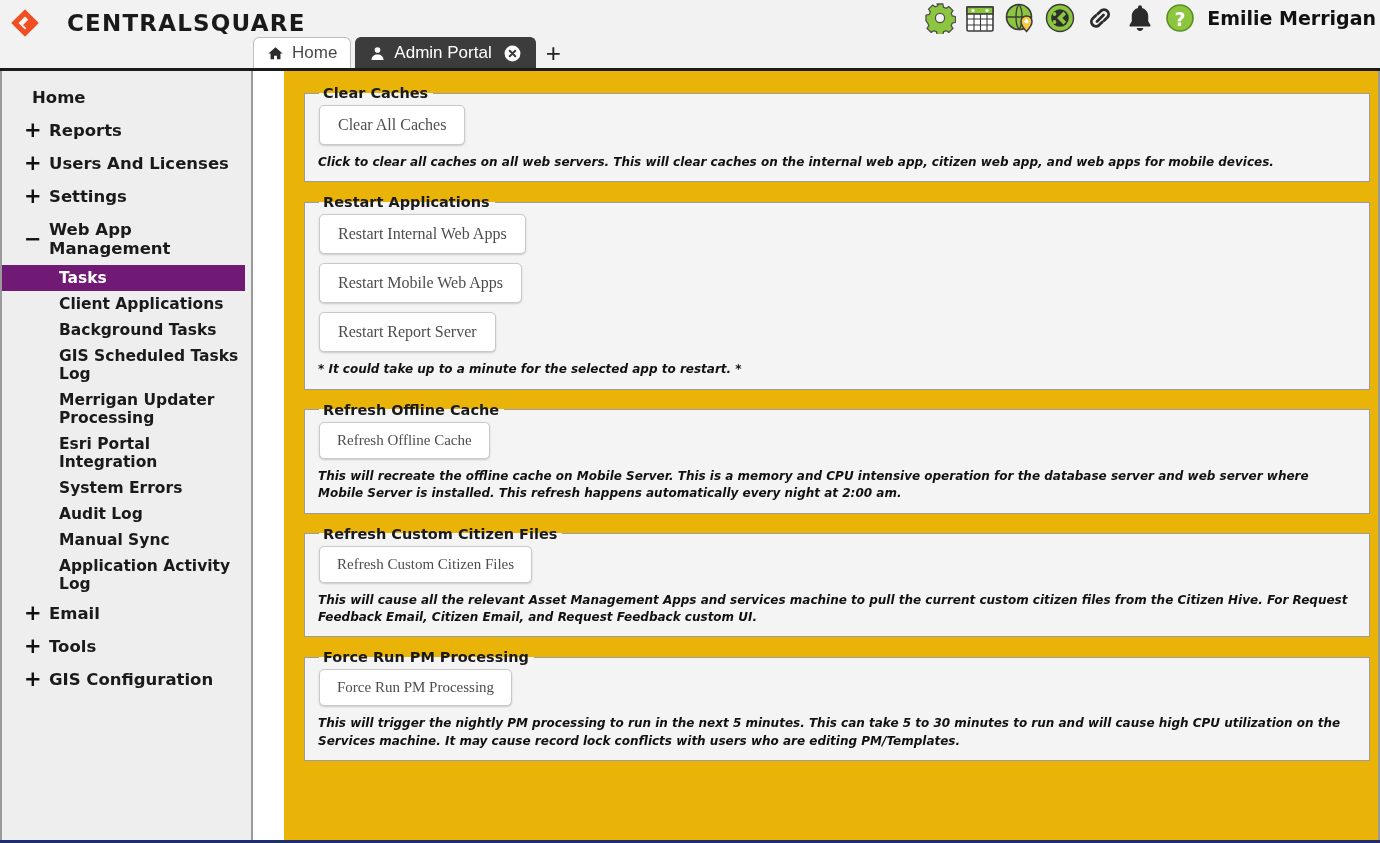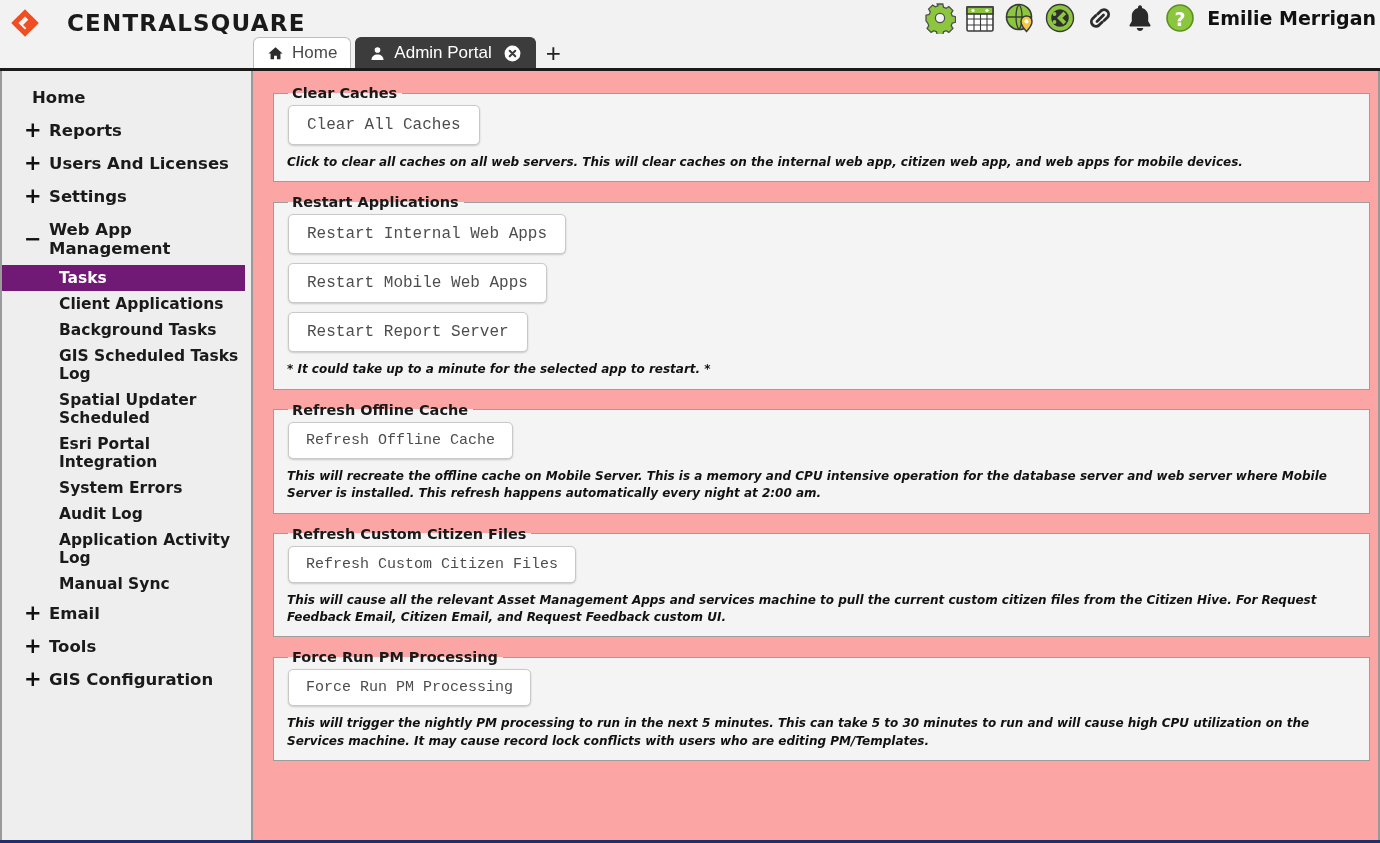--- a/index.html
+++ b/index.html
@@ -138,25 +138,26 @@
   }
   .nav-child.selected {
     background: #701a75;
     color: #ffffff;
     margin-right: 6px;
   }
 
   
   .main {
     flex: 1;
-    background: #fca5a5;
+    background: #eab308;
     border-right: 2px solid #9a9a9a;
     padding: 14px 8px 0 20px;
     overflow: hidden;
     position: relative;
+    margin-left: 31px;
   }
   .panel {
     border: 1px solid #9d9d9d;
     margin: 0 0 12px 0;
     padding: 0 12px 8px 12px;
     background: #f4f4f4;
   }
   .panel > legend {
     font-size: 14.5px;
     font-weight: bold;
@@ -169,21 +170,21 @@
     display: block;
     background: #ffffff;
     border: 1px solid #c9c9c9;
     border-radius: 5px;
     box-shadow: 0 1px 2px rgba(0,0,0,0.18);
     font-size: 16px;
     color: #4d4d4d;
     padding: 10px 18px;
     margin: 4px 0 9px 2px;
     cursor: pointer;
-    font-family: Liberation Mono, monospace;
+    font-family: Liberation Serif, serif;
     text-align: left;
   }
   .btn.small { font-size: 15px; padding: 9px 17px; }
   .note {
     font-size: 12px;
     font-weight: bold;
     font-style: italic;
     color: #111;
     line-height: 1.45;
     margin: 0 0 2px 1px;
@@ -304,26 +305,26 @@
         <span>Settings</span>
       </div>
       <div class="nav-top">
         <span class="toggle">−</span>
         <span>Web App Management</span>
       </div>
       <div class="nav-child selected">Tasks</div>
       <div class="nav-child">Client Applications</div>
       <div class="nav-child">Background Tasks</div>
       <div class="nav-child">GIS Scheduled Tasks Log</div>
-      <div class="nav-child">Spatial Updater Scheduled</div>
+      <div class="nav-child">Merrigan Updater Processing</div>
       <div class="nav-child">Esri Portal Integration</div>
       <div class="nav-child">System Errors</div>
       <div class="nav-child">Audit Log</div>
+      <div class="nav-child">Manual Sync</div>
       <div class="nav-child">Application Activity Log</div>
-      <div class="nav-child">Manual Sync</div>
       <div class="nav-top">
         <span class="toggle">+</span>
         <span>Email</span>
       </div>
       <div class="nav-top">
         <span class="toggle">+</span>
         <span>Tools</span>
       </div>
       <div class="nav-top">
         <span class="toggle">+</span>

